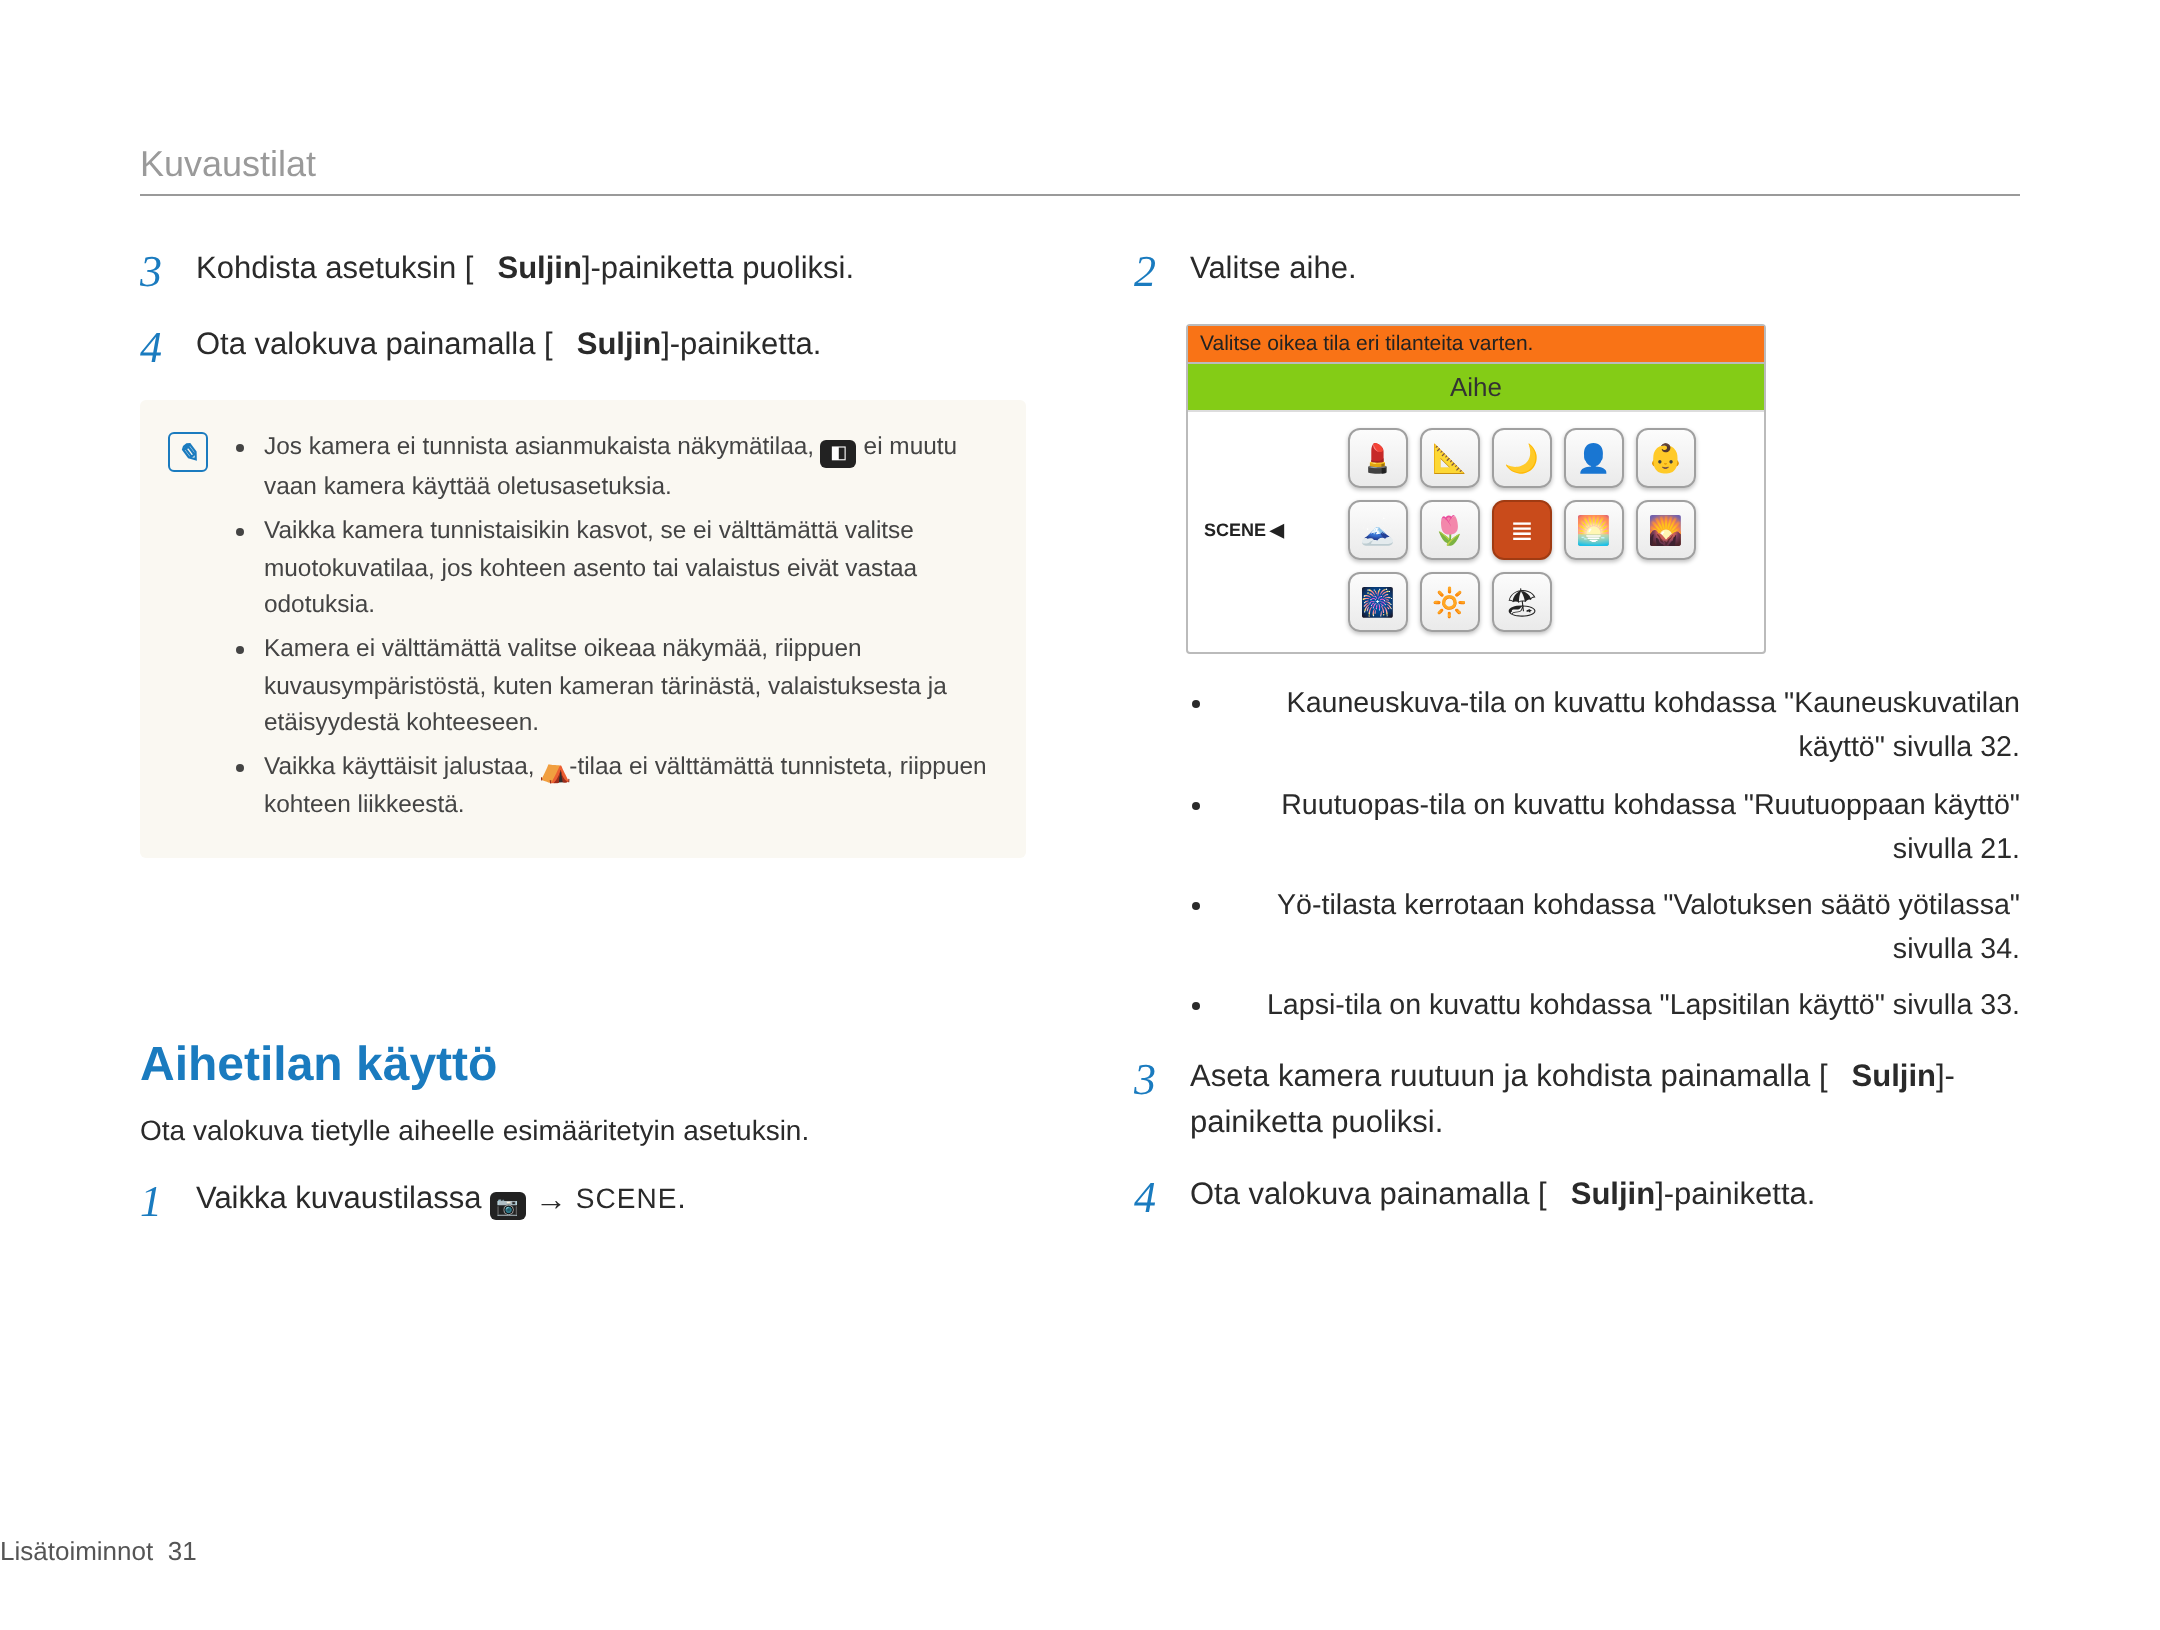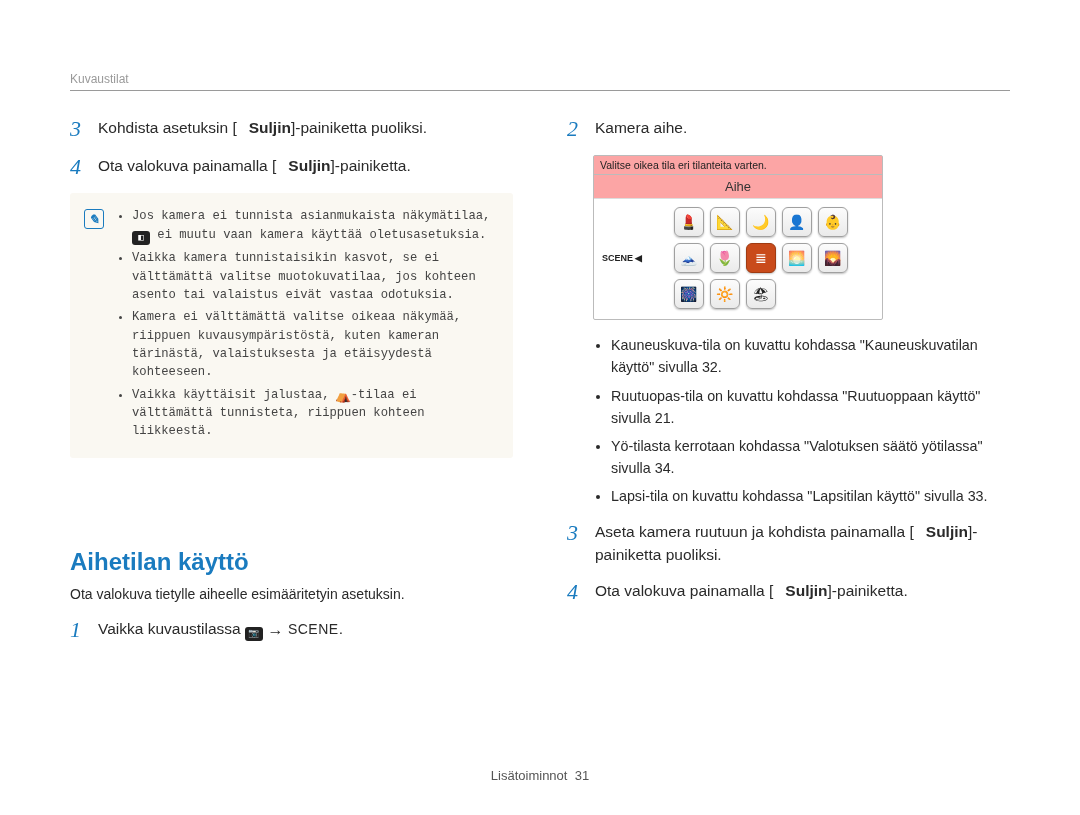--- a/index.html
+++ b/index.html
@@ -6,21 +6,21 @@
   body {
     font-family: Arial, Helvetica, sans-serif;
     background: #fff;
     color: #2a2a2a;
     width: 1080px;
     height: 815px;
     position: relative;
     padding: 72px 70px 40px 70px;
   }
   .section-header {
-    font-size: 12px;
+    font-size: 18px;
     color: #9a9a9a;
     border-bottom: 1px solid #9a9a9a;
     padding-bottom: 4px;
     margin-bottom: 26px;
     font-weight: 400;
   }
   .columns {
     display: flex;
     gap: 54px;
   }
@@ -64,21 +64,20 @@
     font-weight: bold;
     flex-shrink: 0;
     margin-top: 2px;
   }
   .note-list {
     list-style: disc;
     padding-left: 14px;
     font-size: 12.2px;
     line-height: 1.5;
     color: #444;
-    font-family: Liberation Mono, monospace;
   }
   .note-list li { margin-bottom: 4px; }
   .subheading {
     font-size: 24px;
     color: #1a7bbf;
     margin-top: 90px;
     margin-bottom: 10px;
     font-weight: 700;
   }
   .desc {
@@ -116,28 +115,28 @@
   }
   
   .camera-ui {
     border: 1px solid #bbb;
     border-radius: 2px;
     margin: 6px 0 14px 26px;
     width: 290px;
     background: #fff;
   }
   .camera-ui-header {
-    background: #fca5a5;
+    background: #f97316;
     font-size: 10.5px;
     padding: 3px 6px;
     color: #222;
     border-bottom: 1px solid #bbb;
   }
   .camera-ui-title {
-    background: #fca5a5;
+    background: #84cc16;
     text-align: center;
     padding: 4px 0;
     font-size: 13px;
     color: #333;
     border-bottom: 1px solid #ddd;
   }
   .camera-ui-body {
     display: flex;
     align-items: center;
     padding: 8px 8px 10px 8px;
@@ -174,27 +173,28 @@
     background: #c94b1b;
     color: #fff;
     border-color: #a03b12;
   }
   .bullet-list {
     list-style: disc;
     padding-left: 18px;
     margin: 6px 0 14px 26px;
     font-size: 14.3px;
     line-height: 1.55;
+    text-align: right;
   }
   .bullet-list li { margin-bottom: 6px; }
   .footer {
     position: absolute;
     bottom: 32px;
     left: 0; right: 0;
-    text-align: center;
+    text-align: left;
     font-size: 13px;
     color: #555;
   }
 </style>
 </head>
 <body>
 
 <div class="section-header">Kuvaustilat</div>
 
 <div class="columns">
@@ -238,21 +238,21 @@
         <span>Vaikka kuvaustilassa </span><span class="inline-icon">📷</span><span class="arrow-icon"> → </span><span class="scene-word">SCENE</span><span>.</span>
       </div>
     </div>
 
   </div>
 
   <div class="col">
 
     <div class="step">
       <div class="step-num">2</div>
-      <div class="step-body">Kamera aihe.</div>
+      <div class="step-body">Valitse aihe.</div>
     </div>
 
     <div class="camera-ui">
       <div class="camera-ui-header">Valitse oikea tila eri tilanteita varten.</div>
       <div class="camera-ui-title">Aihe</div>
       <div class="camera-ui-body">
         <div class="scene-label">
           <span>SCENE</span>
             <span>◀</span>
         </div>

